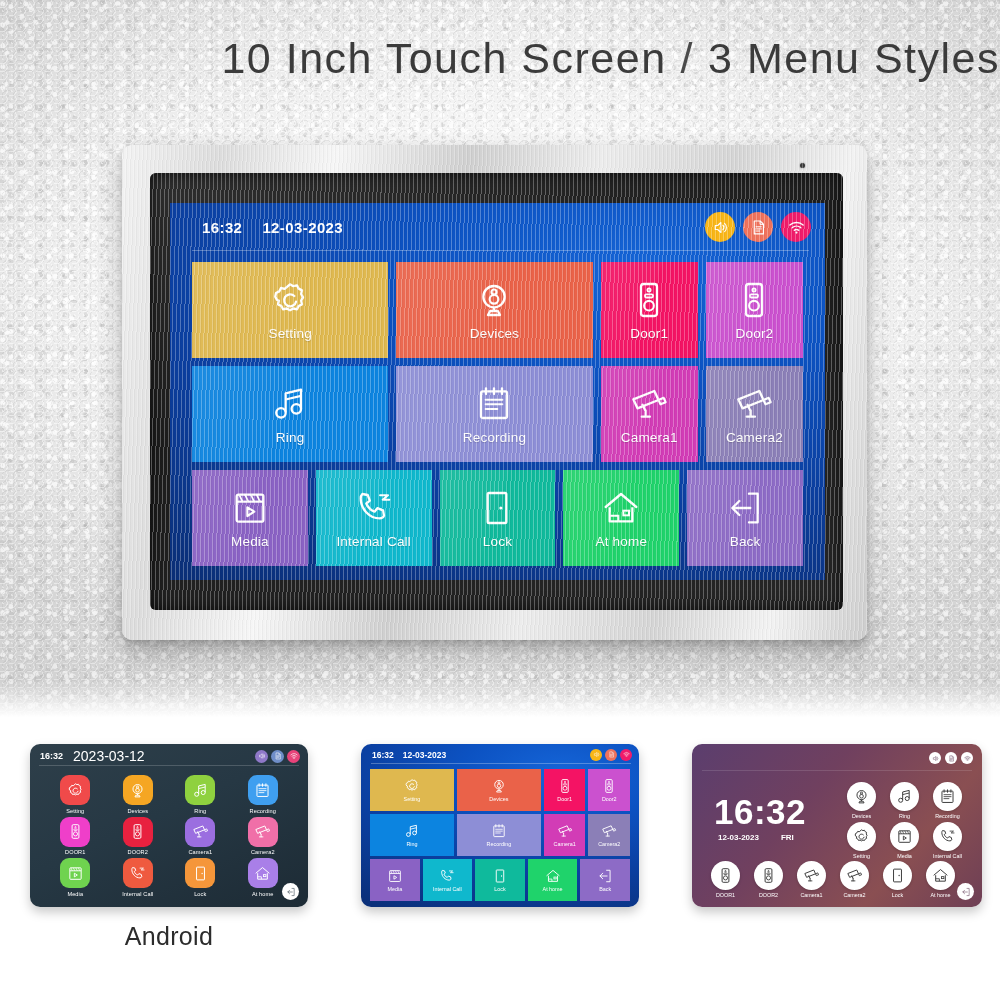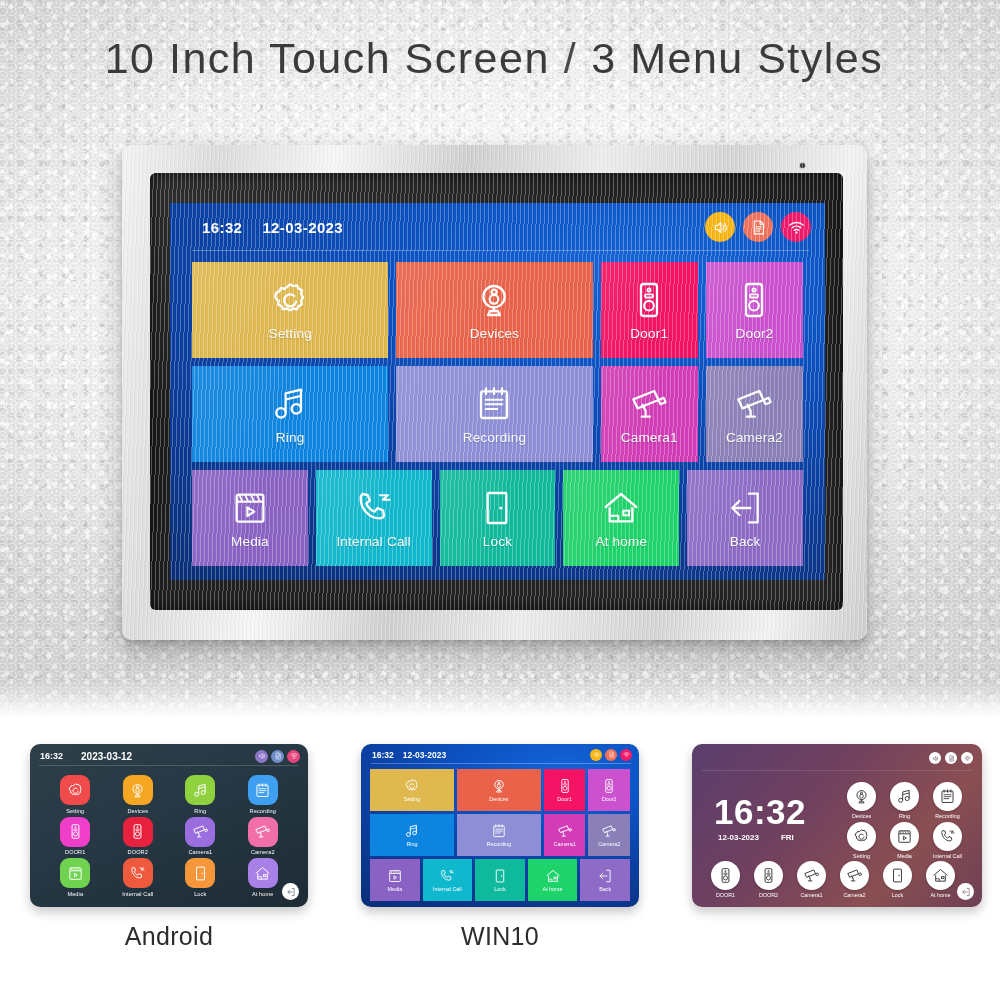--- a/index.html
+++ b/index.html
@@ -47,22 +47,22 @@
     position: absolute; inset: 0;
     background: radial-gradient(ellipse 78% 70% at 48% 42%, rgba(255,255,255,0) 55%, rgba(150,150,150,.16) 100%);
   }
   .wall-bottom-fade {
     position: absolute; left:0; right:0; bottom:0; height: 40px;
     background: linear-gradient(to bottom, rgba(255,255,255,0), #ffffff 88%);
   }
 
   
   .headline {
-    position: absolute; left: 0; right: 12px; top: 34px;
-    text-align: center;
+    position: absolute; left: 0; right: 0; top: 34px;
+    text-align: right;
     font-size: 43px;
     letter-spacing: 1.5px;
     color: #3b3b3b;
     font-weight: 400;
     white-space: nowrap;
   }
   .headline .sep { margin: 0 14px; color: #4a4a4a; }
 
   
   .monitor {
@@ -158,21 +158,21 @@
   .v-cap {
     margin-top: 15px; text-align: center;
     font-size: 25px; color: #2c2c2c; letter-spacing: .3px;
   }
 
   
   .std { background: linear-gradient(155deg, #2e3f4a 0%, #263844 45%, #1d2b35 100%); }
   .std-bar { height: 24px; display: flex; align-items: center; padding: 0 8px 0 10px; position: relative; }
   .std-bar::after { content:""; position:absolute; left:9px; right:9px; bottom:2px; height:1px; background: rgba(255,255,255,.18); }
   .std-time { color:#fff; font-size:9px; font-weight:700; }
-  .std-date { color:#fff; font-size:10px; font-weight:700; margin-left:18px; }
+  .std-date { color:#fff; font-size:14px; font-weight:400; margin-left:10px; }
   .std-icons { margin-left:auto; display:flex; gap:3px; }
   .std-ic { width:13px; height:13px; border-radius:50%; display:flex; align-items:center; justify-content:center; }
   .std-ic svg { width:8px; height:8px; }
   .std-grid { padding: 7px 14px 4px; display:grid; grid-template-columns: repeat(4,1fr); row-gap: 3px; }
   .std-cell { display:flex; flex-direction:column; align-items:center; }
   .std-round { width:30px; height:30px; border-radius:9px; display:flex; align-items:center; justify-content:center; }
   .std-round svg { width:17px; height:17px; }
   .std-lab { color:#fff; font-size:5.6px; margin-top:2.5px; letter-spacing:.1px; }
   .std-back {
     position:absolute; right:9px; bottom:7px; width:17px; height:17px;
@@ -683,21 +683,20 @@
             </div>
             <div class="w10-tile" style="background:#8d6bc6;flex:1">
               <svg class="">
                 <use href="#ic-back-arrow-icon"></use>
               </svg>
               <span class="w10-lab">Back</span>
             </div>
           </div>
         </div>
     </div>
-    <div class="v-cap">WIN10</div>
   </div>
 
   <div class="variant v3">
     <div class="v-shot andr">
       <div class="andr-icons">
           <span class="andr-ic">
             <svg class="" style="color:#6a4a62">
               <use href="#ic-volume-icon"></use>
             </svg>
           </span>

